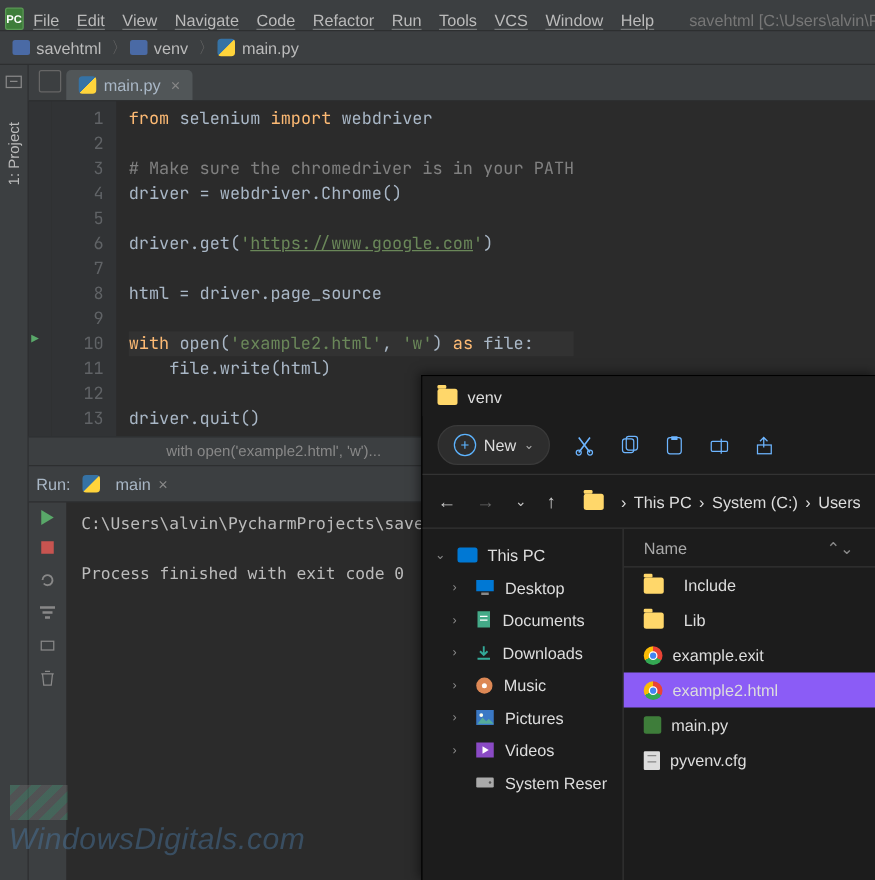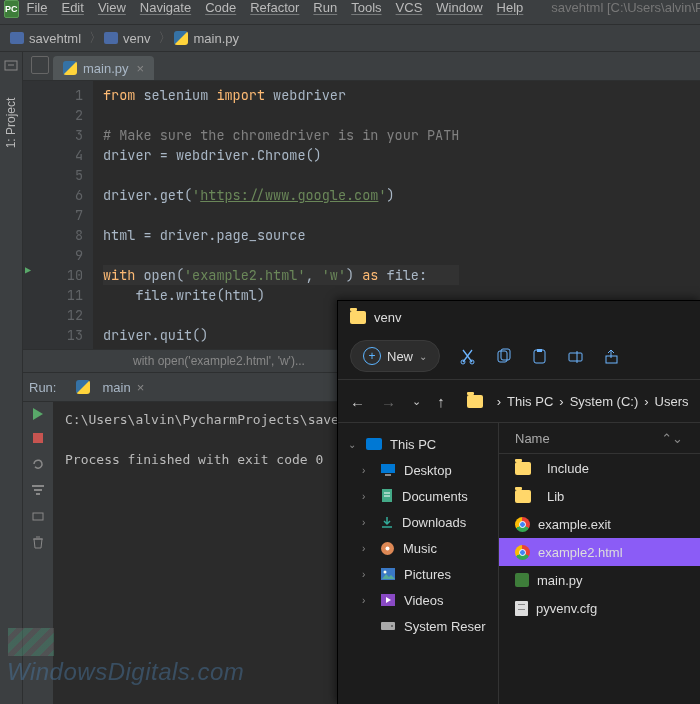--- a/index.html
+++ b/index.html
@@ -1,16 +1,16 @@
 <!DOCTYPE html>
 <html><head>
 <meta charset="utf-8">
 <style>
 html,body{margin:0;padding:0;height:100%;width:700px;font-family:"Segoe UI",Arial,sans-serif;font-size:13px;background:#2b2b2b;color:#a9b7c6;overflow:hidden}
-.menubar{display:flex;align-items:flex-start;background:#3c3f41;height:24px;padding-left:4px;color:#bbb;border-bottom:1px solid #2d2f30}
+.menubar{display:flex;align-items:flex-end;background:#3c3f41;height:24px;padding-left:4px;color:#bbb;border-bottom:1px solid #2d2f30}
 .app-icon{width:16px;height:16px;background:#3e7d3a;border:1px solid #5a9a55;border-radius:2px;display:flex;align-items:center;justify-content:center;font-size:9px;font-weight:bold;color:#fff;margin-right:8px}
 .menubar span.mi{margin-right:14px;text-decoration:underline;text-decoration-color:rgba(255,255,255,0.3);text-underline-offset:2px;cursor:pointer}
 .menubar .proj-path{margin-left:14px;color:#777;white-space:nowrap}
 .breadcrumbs{display:flex;align-items:center;background:#3c3f41;height:26px;padding-left:10px;border-bottom:1px solid #2d2f30;color:#bbb}
 .bc-item{display:flex;align-items:center;margin-right:6px}
 .bc-sep{color:#666;margin:0 2px}
 .dir-icon{width:14px;height:12px;background:#4a6aa5;border-radius:2px;margin-right:5px}
 .main{display:flex;height:calc(100% - 50px)}
 .left-bar{width:22px;background:#3c3f41;border-right:1px solid #2d2f30;display:flex;flex-direction:column;align-items:center;padding-top:6px}
 .left-bar .vtab{transform:rotate(-90deg);margin-top:44px;color:#bbb;font-size:12px;white-space:nowrap}
@@ -148,21 +148,21 @@
           <div>11</div>
           <div>12</div>
           <div>13</div>
         </div>
       <div class="code" id="code"><div><span class="kw">from </span><span>selenium </span><span class="kw">import </span><span>webdriver</span></div><div>&nbsp;</div><div><span class="cmt"># Make sure the chromedriver is in your PATH</span></div><div><span>driver = webdriver.Chrome()</span></div><div>&nbsp;</div><div><span>driver.get(</span><span class="str">'</span><span class="str-u">https://www.google.com</span><span class="str">'</span><span>)</span></div><div>&nbsp;</div><div><span>html = driver.page_source</span></div><div>&nbsp;</div><div class="hl-line"><span class="kw">with </span><span>open(</span><span class="str">'example2.html'</span><span>, </span><span class="str">'w'</span><span>) </span><span class="kw">as </span><span>file:</span></div><div><span>    file.write(html)</span></div><div>&nbsp;</div><div><span>driver.quit()</span></div></div>
     </div>
 
     <div class="breadcrumb-bar">with open('example2.html', 'w')...</div>
 
     <div class="run-header">
-      <span style="margin-right:20px">Run:</span>
+      <span style="margin-right:10px">Run:</span>
       <span class="py-icon"></span>
       <span style="margin-left:6px">main</span>
       <span class="tab-close" style="margin-left:6px">×</span>
     </div>
 
     <div class="run-panel">
       <div class="run-left">
         <div class="tri-green rl-icon"></div>
         <svg class="rl-icon" width="16" height="16">
             <rect x="3" y="3" width="10" height="10" fill="#c75450"></rect>

